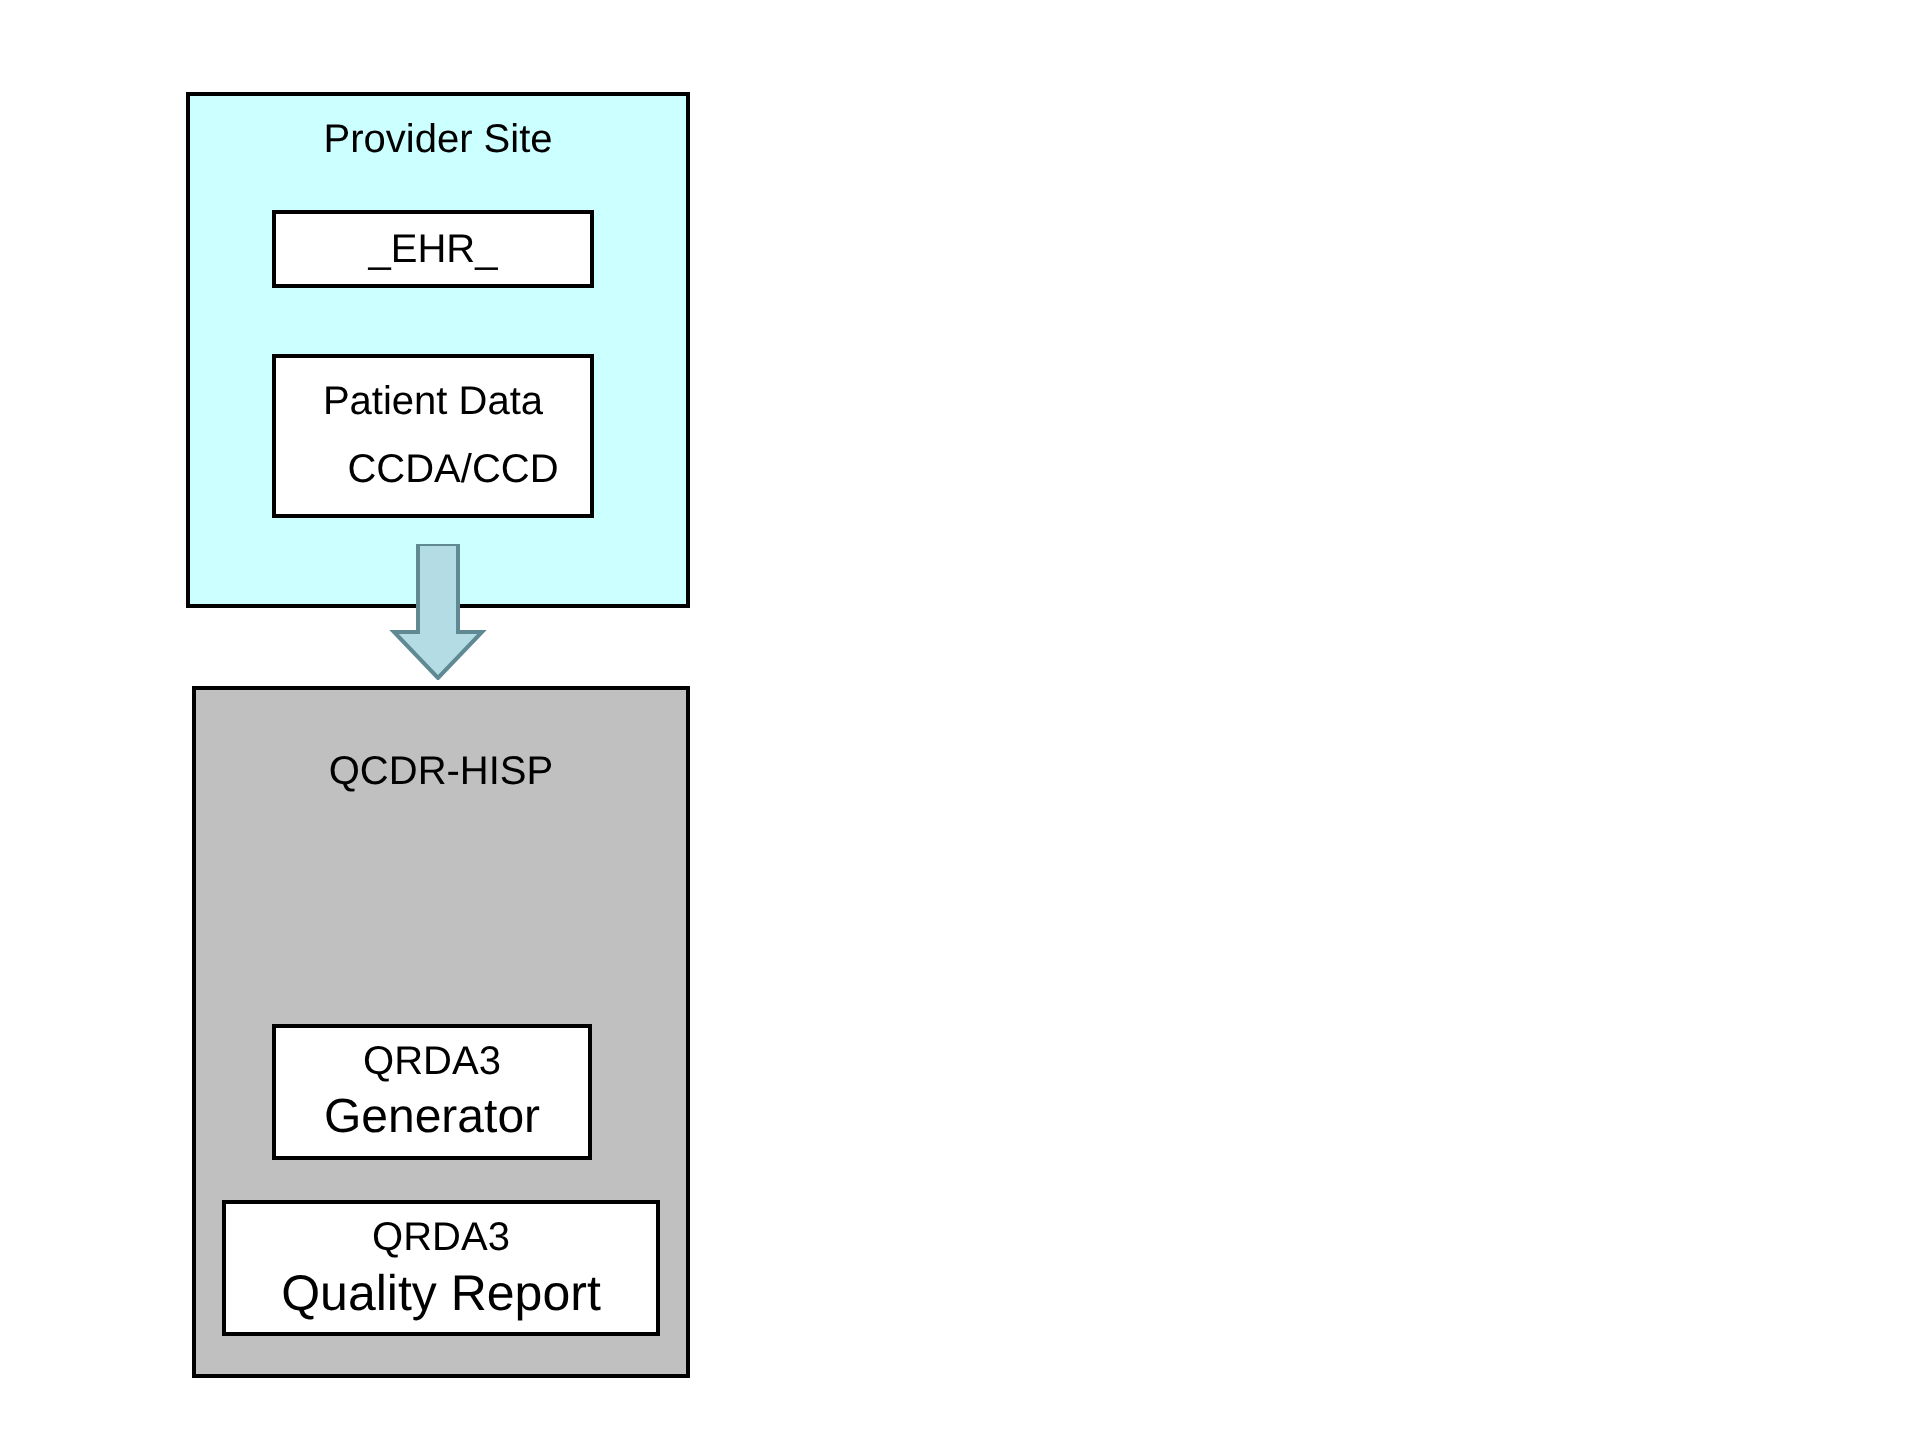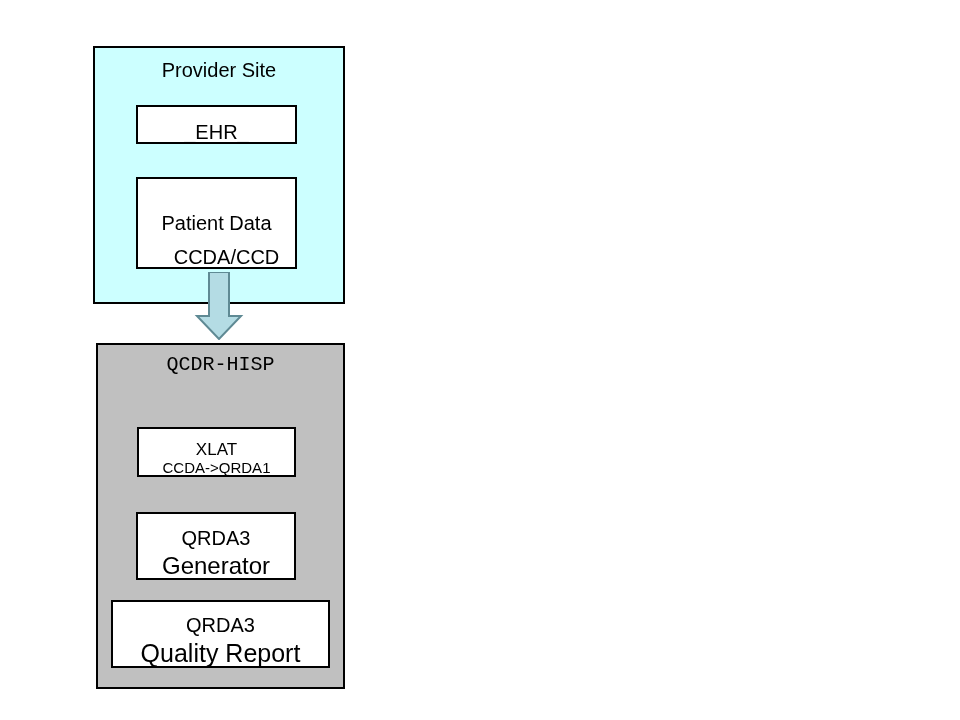--- a/index.html
+++ b/index.html
@@ -51,32 +51,32 @@
     position: absolute;
     left: 0;
     right: 0;
     text-align: center;
     font-size: 20px;
     line-height: 24px;
     white-space: nowrap;
   }
 
   .provider-site .container-title { top: 10px; }
-  .qcdr-hisp .container-title { top: 8px; font-family: Liberation Mono, monospace; }
+  .qcdr-hisp .container-title { top: 29px; }
 
   
   .node-box {
     position: absolute;
     box-sizing: border-box;
     background: #ffffff;
     border: 2px solid #000000;
     display: flex;
     flex-direction: column;
     align-items: center;
-    justify-content: flex-end;
+    justify-content: center;
     text-align: center;
     line-height: 1.0;
   }
 
   .node-line {
     display: block;
     white-space: nowrap;
   }
 
   
@@ -85,21 +85,21 @@
     top: 105px;
     width: 161px;
     height: 39px;
   }
   .ehr-box .line-1 { font-size: 20px; }
 
   .patient-data-box {
     left: 136px;
     top: 177px;
     width: 161px;
-    height: 92px;
+    height: 82px;
   }
   .patient-data-box .line-1 { font-size: 20px; margin-bottom: 14px; }
   .patient-data-box .line-2 { font-size: 20px; margin-left: 20px; }
 
   .xlat-box {
     left: 137px;
     top: 427px;
     width: 159px;
     height: 50px;
   }
@@ -152,24 +152,20 @@
   </div>
 
   <svg class="flow-arrow" viewBox="0 0 52 68">
     <polygon points="16,0 36,0 36,44 48,44 26,67 4,44 16,44" fill="#b4dce4" stroke="#5f8a94" stroke-width="2" stroke-linejoin="miter"></polygon>
   </svg>
 
   <div class="container-box qcdr-hisp">
     <div class="container-title">QCDR-HISP</div>
   </div>
 
-  <div class="node-box xlat-box">
-    <span class="node-line line-1">XLAT</span>
-    <span class="node-line line-2">CCDA-&gt;QRDA1</span>
-  </div>
 
   <div class="node-box generator-box">
     <span class="node-line line-1">QRDA3</span>
     <span class="node-line line-2">Generator</span>
   </div>
 
   <div class="node-box quality-report-box">
     <span class="node-line line-1">QRDA3</span>
     <span class="node-line line-2">Quality Report</span>
   </div>

